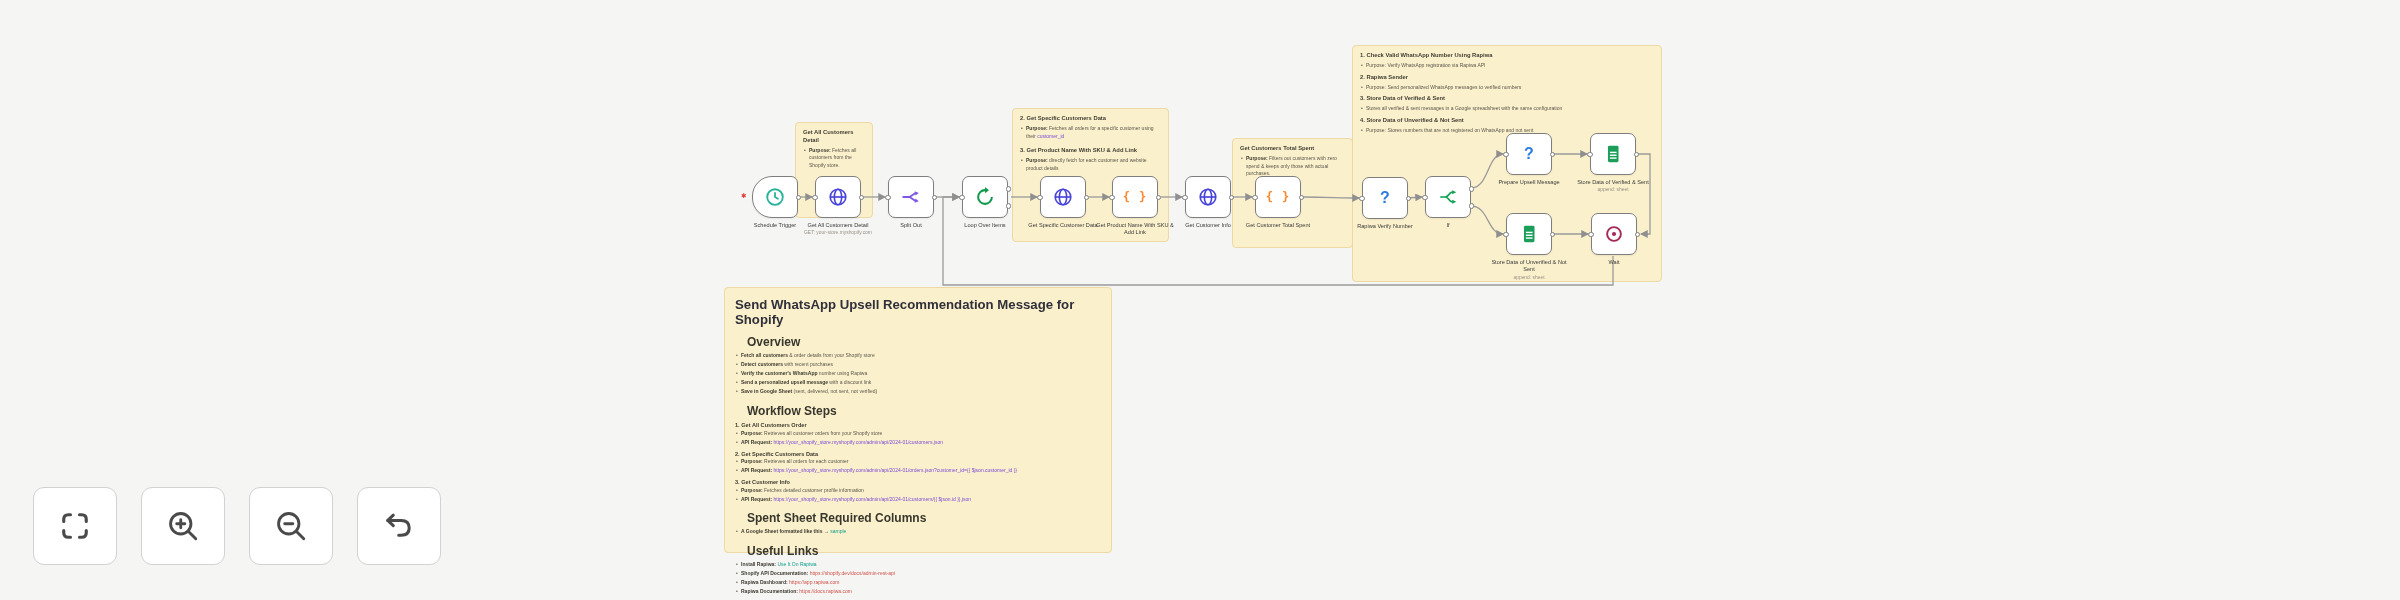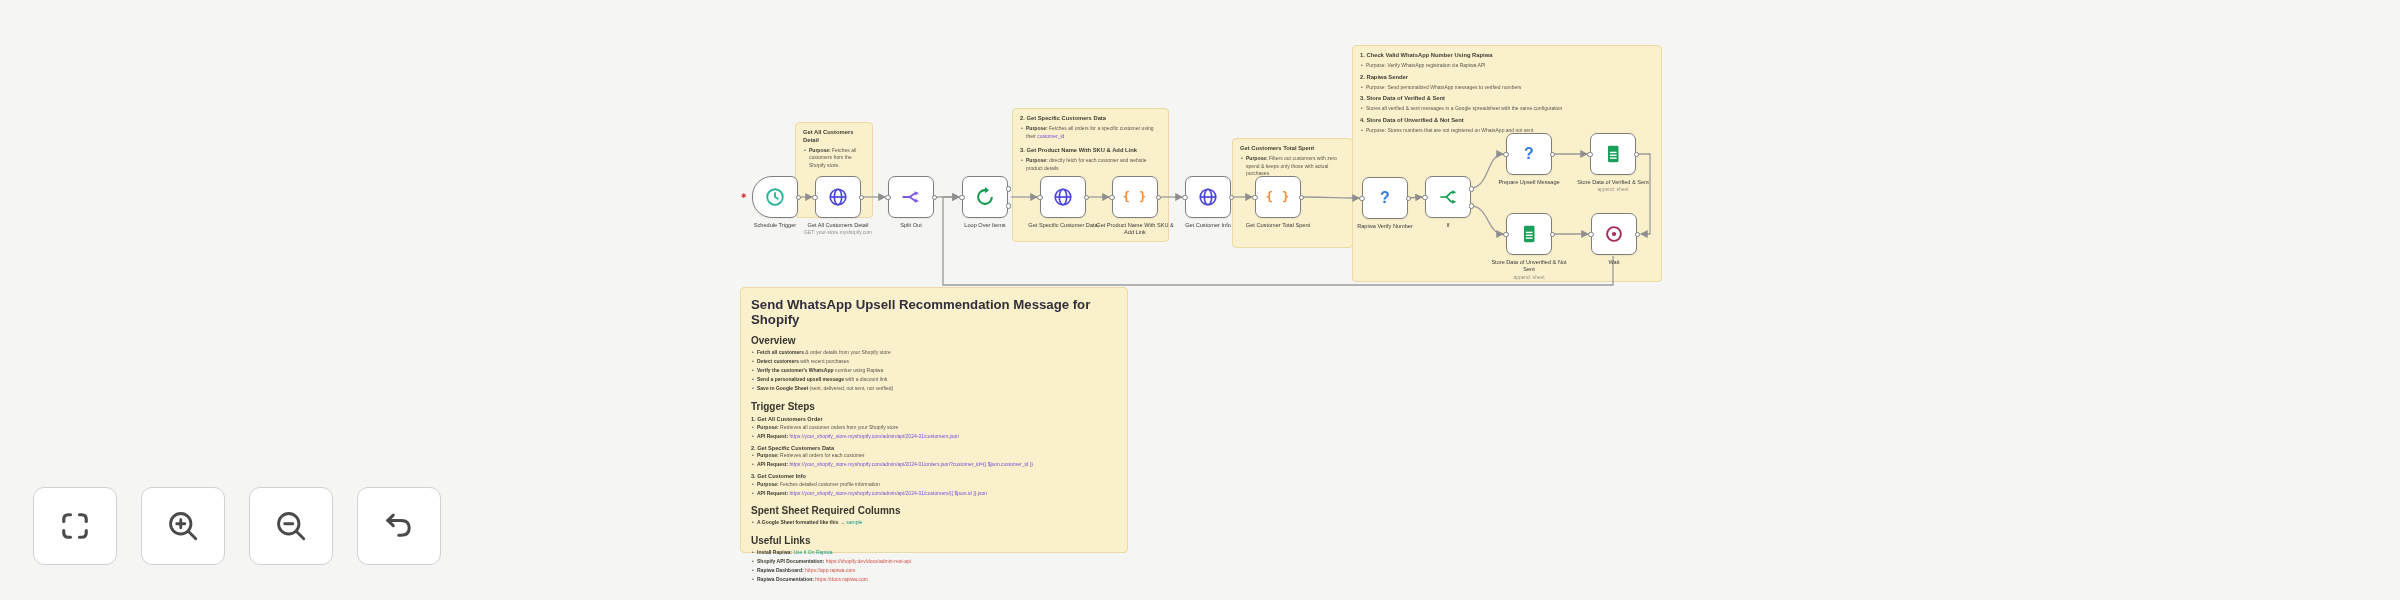--- a/index.html
+++ b/index.html
@@ -6,21 +6,21 @@
   .screen{position:relative;width:2400px;height:600px;background:#f5f5f4;overflow:hidden;
           font-family:"Liberation Sans",sans-serif;}
   
   .sticky{position:absolute;background:#fbf0cc;border:1px solid #ecd9a4;border-radius:4px;
           box-sizing:border-box;padding:6px 7px;z-index:1;}
   .s-h{font-size:5.8px;font-weight:bold;color:#3f3d33;line-height:1.3;margin-bottom:2.5px;}
   .s-b{font-size:5px;color:#5a574c;line-height:1.5;margin:1.5px 0;padding-left:6px;position:relative;}
   .s-b::before{content:"•";position:absolute;left:1px;color:#5a574c;}
   .s-b b{color:#3c3a30;}
   .doc-title{font-size:13.2px;font-weight:bold;color:#30303a;line-height:1.15;margin:1px 0 4px;}
-  .h2{font-size:10px;font-weight:bold;color:#38372e;margin:8px 0 3px;}
+  .h2{font-size:12px;font-weight:bold;color:#38372e;margin:8px 12px 3px;}
   .step-h{font-size:5.6px;font-weight:bold;color:#3c3a30;margin:4.5px 0 1px;}
   .lk-purple{color:#7a4bd6;}
   .lk-red{color:#d05048;}
   .lk-teal{color:#0f9e88;}
   
   .node{position:absolute;width:46px;height:42px;background:#ffffff;border:1.6px solid #7e7e7e;
         border-radius:7px;z-index:3;display:flex;align-items:center;justify-content:center;
         box-sizing:border-box;box-shadow:0 1px 2px rgba(0,0,0,.06);cursor:pointer;}
   .node.trigger{border-radius:20px 7px 7px 20px;}
   .icon{display:flex;align-items:center;justify-content:center;}
@@ -131,30 +131,30 @@
     <div class="s-h">1. Check Valid WhatsApp Number Using Rapiwa</div>
     <div class="s-b">Purpose: Verify WhatsApp registration via Rapiwa API</div>
     <div class="s-h" style="margin-top:4px;">2. Rapiwa Sender</div>
     <div class="s-b">Purpose: Send personalized WhatsApp messages to verified numbers</div>
     <div class="s-h" style="margin-top:4px;">3. Store Data of Verified &amp; Sent</div>
     <div class="s-b">Stores all verified &amp; sent messages in a Google spreadsheet with the same configuration</div>
     <div class="s-h" style="margin-top:4px;">4. Store Data of Unverified &amp; Not Sent</div>
     <div class="s-b">Purpose: Stores numbers that are not registered on WhatsApp and not sent</div>
   </div>
 
-  <div class="sticky" style="left:740px;top:287px;width:388px;height:266px;padding:8px 10px;">
+  <div class="sticky" style="left:724px;top:287px;width:388px;height:266px;padding:8px 10px;">
     <div class="doc-title">Send WhatsApp Upsell Recommendation Message for Shopify</div>
     <div class="h2">Overview</div>
     <div class="s-b"><b>Fetch all customers</b><span> &amp; order details from your Shopify store</span></div>
     <div class="s-b"><b>Detect customers</b><span> with recent purchases</span></div>
     <div class="s-b"><b>Verify the customer's WhatsApp</b><span> number using Rapiwa</span></div>
     <div class="s-b"><b>Send a personalized upsell message</b><span> with a discount link</span></div>
     <div class="s-b"><b>Save in Google Sheet</b><span> (sent, delivered, not sent, not verified)</span></div>
 
-    <div class="h2">Trigger Steps</div>
+    <div class="h2">Workflow Steps</div>
     <div class="step-h">1. Get All Customers Order</div>
     <div class="s-b"><b>Purpose:</b><span> Retrieves all customer orders from your Shopify store</span></div>
     <div class="s-b"><b>API Request:</b> <span class="lk-purple">https://your_shopify_store.myshopify.com/admin/api/2024-01/customers.json</span></div>
     <div class="step-h">2. Get Specific Customers Data</div>
     <div class="s-b"><b>Purpose:</b><span> Retrieves all orders for each customer</span></div>
     <div class="s-b"><b>API Request:</b> <span class="lk-purple">https://your_shopify_store.myshopify.com/admin/api/2024-01/orders.json?customer_id={{ $json.customer_id }}</span></div>
     <div class="step-h">3. Get Customer Info</div>
     <div class="s-b"><b>Purpose:</b><span> Fetches detailed customer profile information</span></div>
     <div class="s-b"><b>API Request:</b> <span class="lk-purple">https://your_shopify_store.myshopify.com/admin/api/2024-01/customers/{{ $json.id }}.json</span></div>
 

